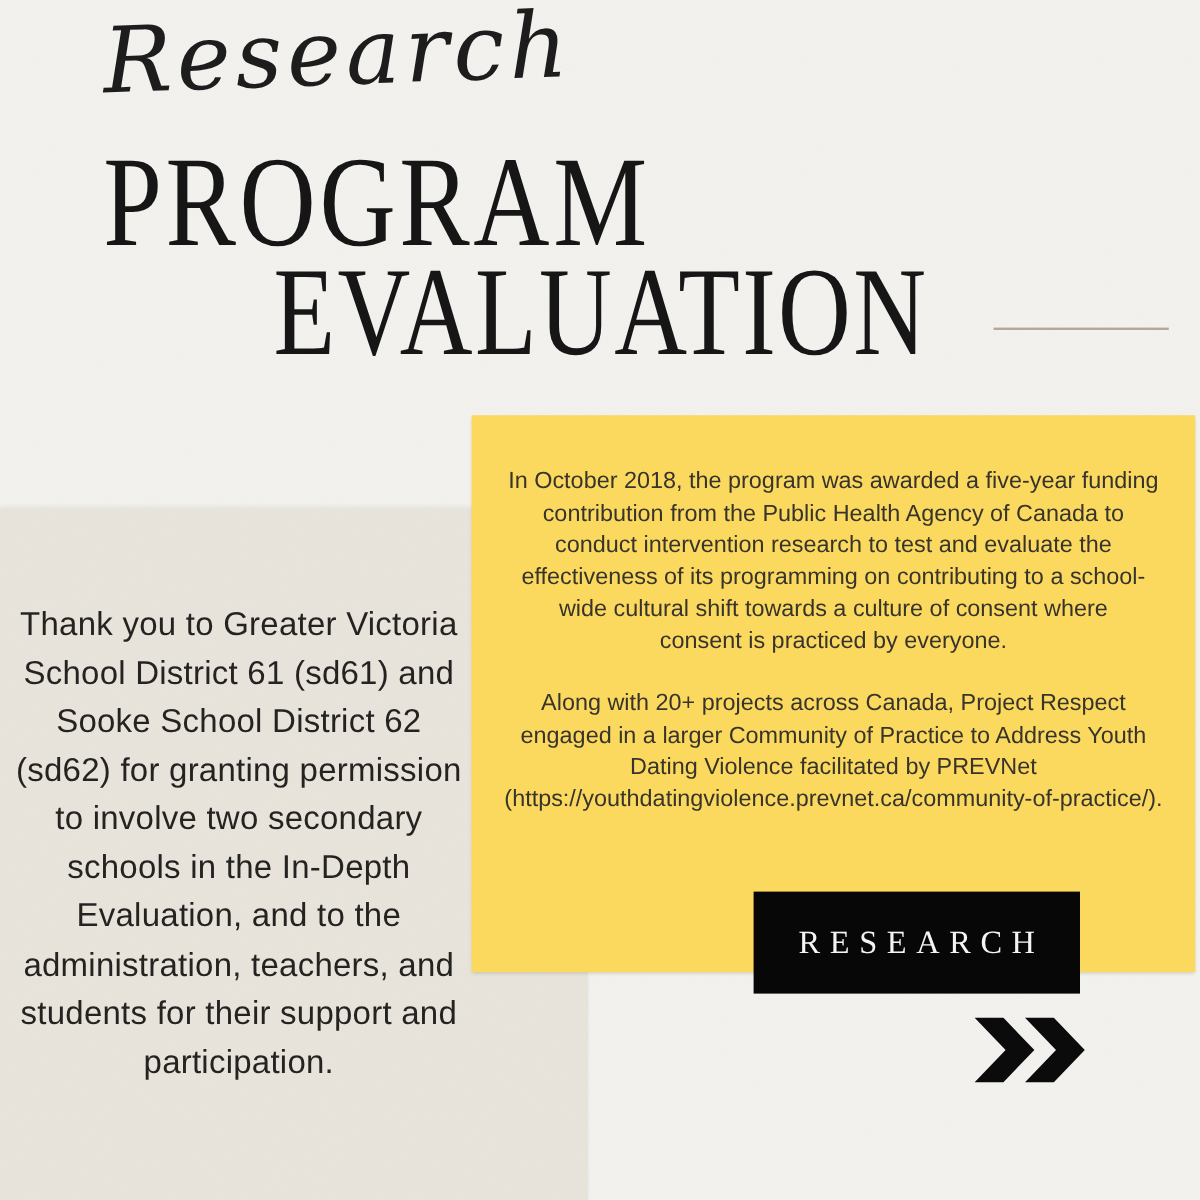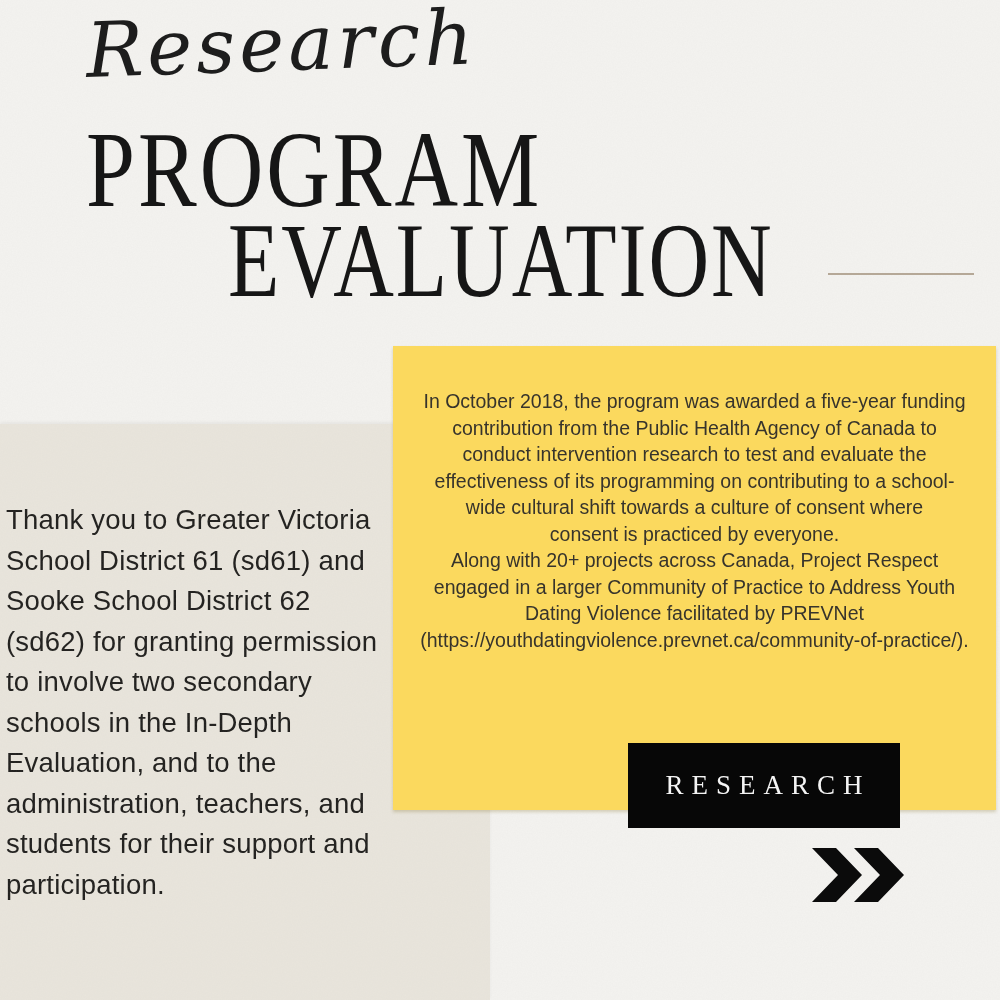--- a/index.html
+++ b/index.html
@@ -16,40 +16,41 @@
   }
   
   .beige-panel{
     position:absolute;left:0;top:424px;width:490px;height:576px;
     background:#e9e5dc;
     box-shadow:0 -2px 3px rgba(0,0,0,.05);
     z-index:0;
   }
   .ack-text{
     position:absolute;left:6px;top:76px;width:386px;
+    text-align:center;
     font-size:27.5px;line-height:40.5px;
     color:#1c1b19;
     letter-spacing:.2px;
   }
   .yellow-panel{
     position:absolute;left:393px;top:346px;width:603px;height:464px;
     background:#fbd95e;
     box-shadow:0 2px 3px rgba(120,100,20,.25);
     z-index:2;
     box-sizing:border-box;
     padding:42px 26px 0 26px;
     text-align:center;
     color:#37342c;
   }
   .yellow-panel p{
     margin:0;
     font-size:19.5px;line-height:26.5px;
     white-space:pre-line;
   }
-  .yellow-panel p + p{}
+  .yellow-panel p + p{margin-top:26px;}
   
   .title-script{
     position:absolute;left:86px;top:6px;
     font-family:"DejaVu Serif", serif;
     font-style:italic;
     font-size:76px;
     letter-spacing:4px;
     color:#1d1d1d;
     transform:rotate(-2deg);
     transform-origin:0 50%;

